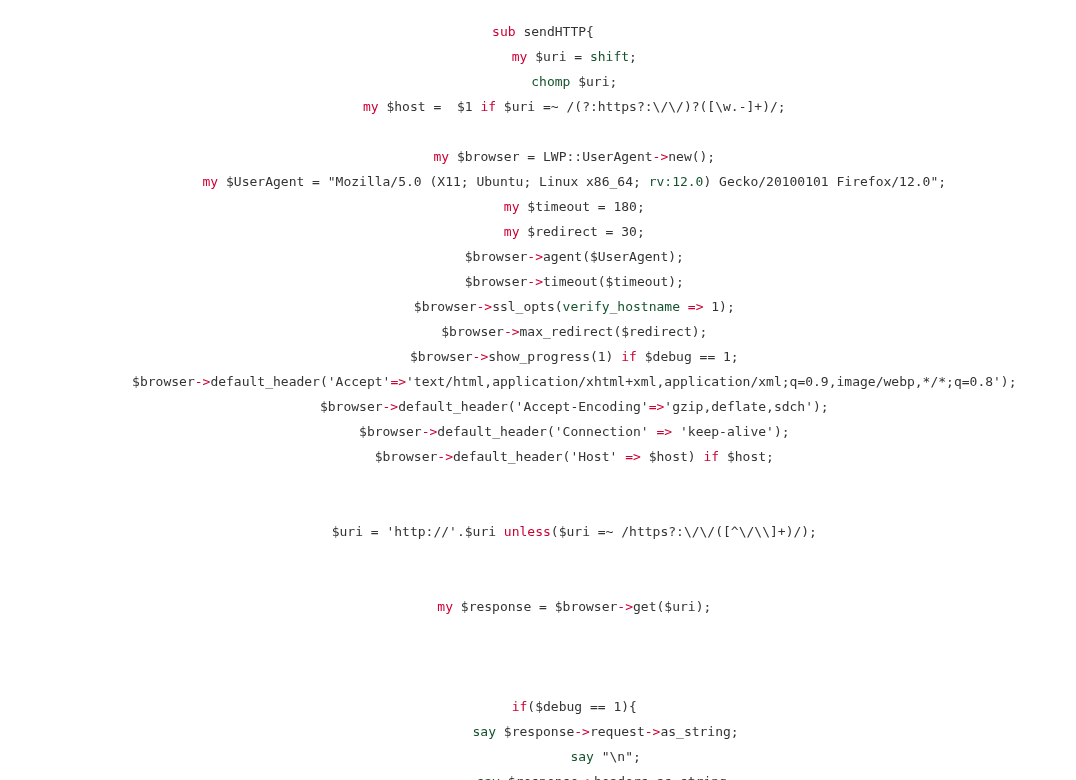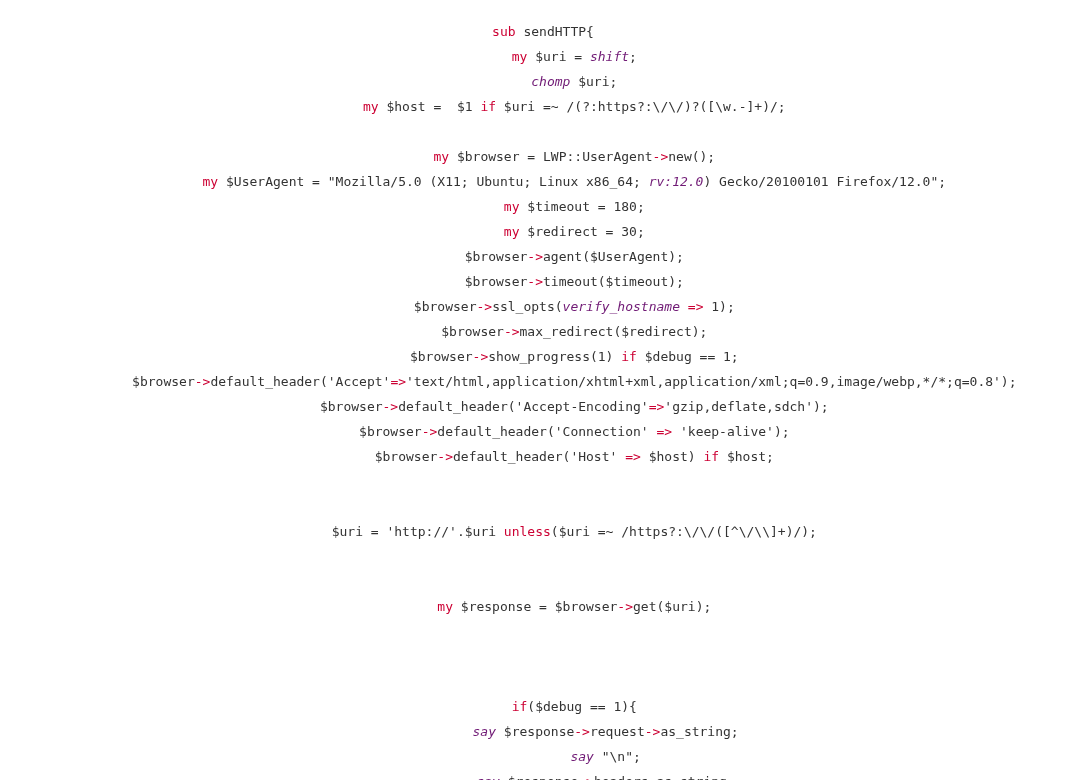--- a/index.html
+++ b/index.html
@@ -29,19 +29,19 @@
     font-size: 13.0px;
     line-height: 25px;
     text-align: center;
   }
   .code-line.blank {
     height: 25px;
   }
   
   .tok-plain   { color: #333333; }
   .tok-kw      { color: #cc0033; }
-  .tok-fn      { color: #701a75; font-style: italic; }
+  .tok-fn      { color: #14532d; }
   .tok-op      { color: #cc0033; }
 </style>
 </head>
 <body>
 
 <pre id="code-listing"><div class="code-line"><span class="tok-plain"></span><span class="tok-kw">sub</span><span class="tok-plain"> sendHTTP{</span></div><div class="code-line"><span class="tok-plain">        </span><span class="tok-kw">my</span><span class="tok-plain"> $uri = </span><span class="tok-fn">shift</span><span class="tok-plain">;</span></div><div class="code-line"><span class="tok-plain">        </span><span class="tok-fn">chomp</span><span class="tok-plain"> $uri;</span></div><div class="code-line"><span class="tok-plain">        </span><span class="tok-kw">my</span><span class="tok-plain"> $host =  $1 </span><span class="tok-kw">if</span><span class="tok-plain"> $uri =~ /(?:https?:\/\/)?([\w.-]+)/;</span></div><div class="code-line blank">&nbsp;</div><div class="code-line"><span class="tok-plain">        </span><span class="tok-kw">my</span><span class="tok-plain"> $browser = LWP::UserAgent</span><span class="tok-op">-&gt;</span><span class="tok-plain">new();</span></div><div class="code-line"><span class="tok-plain">        </span><span class="tok-kw">my</span><span class="tok-plain"> $UserAgent = "Mozilla/5.0 (X11; Ubuntu; Linux x86_64; </span><span class="tok-fn">rv:12.0</span><span class="tok-plain">) Gecko/20100101 Firefox/12.0";</span></div><div class="code-line"><span class="tok-plain">        </span><span class="tok-kw">my</span><span class="tok-plain"> $timeout = 180;</span></div><div class="code-line"><span class="tok-plain">        </span><span class="tok-kw">my</span><span class="tok-plain"> $redirect = 30;</span></div><div class="code-line"><span class="tok-plain">        </span><span class="tok-plain">$browser</span><span class="tok-op">-&gt;</span><span class="tok-plain">agent($UserAgent);</span></div><div class="code-line"><span class="tok-plain">        </span><span class="tok-plain">$browser</span><span class="tok-op">-&gt;</span><span class="tok-plain">timeout($timeout);</span></div><div class="code-line"><span class="tok-plain">        </span><span class="tok-plain">$browser</span><span class="tok-op">-&gt;</span><span class="tok-plain">ssl_opts(</span><span class="tok-fn">verify_hostname</span><span class="tok-plain"> </span><span class="tok-op">=&gt;</span><span class="tok-plain"> 1);</span></div><div class="code-line"><span class="tok-plain">        </span><span class="tok-plain">$browser</span><span class="tok-op">-&gt;</span><span class="tok-plain">max_redirect($redirect);</span></div><div class="code-line"><span class="tok-plain">        </span><span class="tok-plain">$browser</span><span class="tok-op">-&gt;</span><span class="tok-plain">show_progress(1) </span><span class="tok-kw">if</span><span class="tok-plain"> $debug == 1;</span></div><div class="code-line"><span class="tok-plain">        </span><span class="tok-plain">$browser</span><span class="tok-op">-&gt;</span><span class="tok-plain">default_header('Accept'</span><span class="tok-op">=&gt;</span><span class="tok-plain">'text/html,application/xhtml+xml,application/xml;q=0.9,image/webp,*/*;q=0.8');</span></div><div class="code-line"><span class="tok-plain">        </span><span class="tok-plain">$browser</span><span class="tok-op">-&gt;</span><span class="tok-plain">default_header('Accept-Encoding'</span><span class="tok-op">=&gt;</span><span class="tok-plain">'gzip,deflate,sdch');</span></div><div class="code-line"><span class="tok-plain">        </span><span class="tok-plain">$browser</span><span class="tok-op">-&gt;</span><span class="tok-plain">default_header('Connection' </span><span class="tok-op">=&gt;</span><span class="tok-plain"> 'keep-alive');</span></div><div class="code-line"><span class="tok-plain">        </span><span class="tok-plain">$browser</span><span class="tok-op">-&gt;</span><span class="tok-plain">default_header('Host' </span><span class="tok-op">=&gt;</span><span class="tok-plain"> $host) </span><span class="tok-kw">if</span><span class="tok-plain"> $host;</span></div><div class="code-line blank">&nbsp;</div><div class="code-line blank">&nbsp;</div><div class="code-line"><span class="tok-plain">        </span><span class="tok-plain">$uri = 'http://'.$uri </span><span class="tok-kw">unless</span><span class="tok-plain">($uri =~ /https?:\/\/([^\/\\]+)/);</span></div><div class="code-line blank">&nbsp;</div><div class="code-line blank">&nbsp;</div><div class="code-line"><span class="tok-plain">        </span><span class="tok-kw">my</span><span class="tok-plain"> $response = $browser</span><span class="tok-op">-&gt;</span><span class="tok-plain">get($uri);</span></div><div class="code-line blank">&nbsp;</div><div class="code-line blank">&nbsp;</div><div class="code-line blank">&nbsp;</div><div class="code-line"><span class="tok-plain">        </span><span class="tok-kw">if</span><span class="tok-plain">($debug == 1){</span></div><div class="code-line"><span class="tok-plain">                </span><span class="tok-fn">say</span><span class="tok-plain"> $response</span><span class="tok-op">-&gt;</span><span class="tok-plain">request</span><span class="tok-op">-&gt;</span><span class="tok-plain">as_string;</span></div><div class="code-line"><span class="tok-plain">                </span><span class="tok-fn">say</span><span class="tok-plain"> "\n";</span></div><div class="code-line"><span class="tok-plain">                </span><span class="tok-fn">say</span><span class="tok-plain"> $response</span><span class="tok-op">-&gt;</span><span class="tok-plain">headers_as_string;</span></div></pre>
 
 </body></html>

